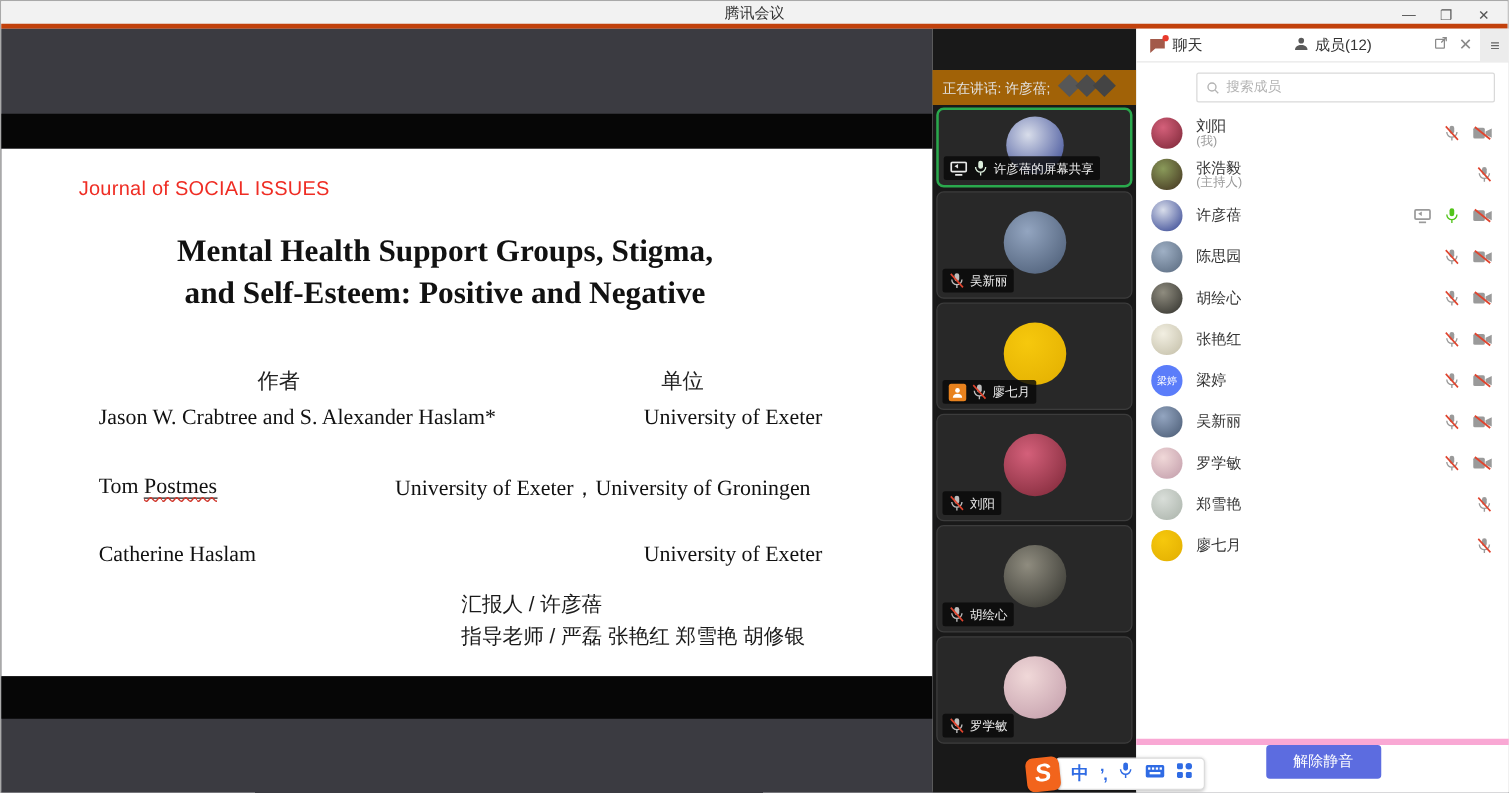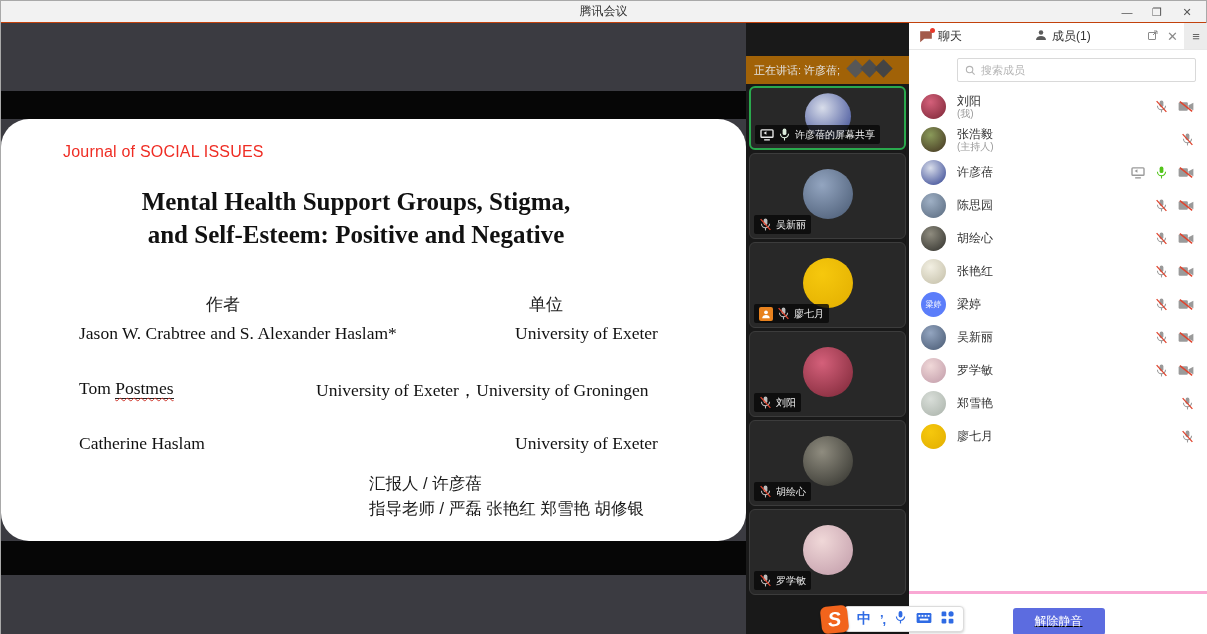--- a/index.html
+++ b/index.html
@@ -1,31 +1,31 @@
 <!DOCTYPE html>
 <html><head>
 <meta charset="utf-8">
 <style>
   * { margin:0; padding:0; box-sizing:border-box; }
   html,body { width:1207px; height:634px; overflow:hidden; font-family:"Liberation Sans","DejaVu Sans",sans-serif; }
   .window { position:relative; width:1207px; height:634px; background:#fff; border:1px solid #a9a9a9; }
 
   
-  .titlebar { position:absolute; left:0; top:0; width:100%; height:22px; background:#f2f2f2; display:flex; align-items:center; justify-content:center; border-bottom:1px solid #c2410c;}
+  .titlebar { position:absolute; left:0; top:0; width:100%; height:22px; background:#f2f2f2; display:flex; align-items:center; justify-content:center; border-bottom:4px solid #c2410c;}
   .titlebar .title { font-size:12px; color:#333; }
   .win-controls { position:absolute; right:4px; top:0; height:22px; display:flex; align-items:center; }
   .win-btn { width:30px; height:22px; display:flex; align-items:center; justify-content:center; font-size:11px; color:#555; cursor:pointer; }
 
   
   .main { position:absolute; left:0; top:22px; width:1207px; height:612px; display:flex; }
 
   
   .share-area { position:relative; width:745px; height:612px; background:#3b3b41; overflow:hidden; }
   .bar-black-top { position:absolute; left:0; top:68px; width:100%; height:28px; background:#060606; }
-  .slide { position:absolute; left:0; top:96px; width:745px; height:422px; background:#ffffff;border-radius:28px; }
+  .slide { position:absolute; left:0; top:96px; width:745px; height:422px; background:#ffffff; }
   .bar-black-bot { position:absolute; left:0; top:518px; width:100%; height:34px; background:#060606; }
 
   .journal { position:absolute; left:62px; top:24px; font-size:16px; color:#ef2d24; letter-spacing:.2px; }
   .slide-title { position:absolute; left:25px; top:66px; width:660px; text-align:center; font-family:"Liberation Serif","DejaVu Serif",serif; font-weight:bold; font-size:25px; line-height:33px; color:#111; }
   .col-headers { position:absolute; left:0; top:174px; width:745px; font-size:17px; color:#222; }
   .col-headers .h-author { position:absolute; left:205px; }
   .col-headers .h-affil { position:absolute; left:528px; }
   .a-row { position:absolute; left:0; width:745px; font-family:"Liberation Serif","DejaVu Serif",serif; font-size:17.5px; color:#111; }
   .a-row .auth { position:absolute; left:78px; white-space:nowrap; }
   .a-row .affil { position:absolute; white-space:nowrap; }
@@ -63,21 +63,21 @@
   .search-box { height:24px; border:1px solid #d9d9d9; border-radius:2px; display:flex; align-items:center; padding:0 7px; gap:5px;margin-left:36px; }
   .search-box input { border:none; outline:none; flex:1; font-size:11px; color:#333; background:transparent; }
   .search-box input::placeholder { color:#b3b3b3; }
   .members { flex:1; overflow:hidden; padding-top:2px; }
   .m-row { height:33px; display:flex; align-items:center; padding:0 14px 0 12px; cursor:pointer; }
   .m-av { width:25px; height:25px; border-radius:50%; flex:none; display:flex; align-items:center; justify-content:center; color:#fff; font-size:8px; overflow:hidden; }
   .m-names { margin-left:11px; flex:1; min-width:0; }
   .m-name { font-size:12px; color:#333; line-height:13px; white-space:nowrap; }
   .m-sub { font-size:10px; color:#9a9a9a; line-height:11px; }
   .m-icons { display:flex; align-items:center; gap:10px; }
-  .panel-footer { height:44px; border-top:3px solid #f9a8d4; display:flex; align-items:flex-end; justify-content:center;text-decoration:underline; }
+  .panel-footer { height:44px; border-top:5px solid #f9a8d4; display:flex; align-items:flex-start; justify-content:center; }
   .unmute-btn { background:#5c6ce0; color:#fff; font-size:12px; border:none; border-radius:3px; padding:5px 22px; cursor:pointer; }
 
   
   .ime-bar { position:absolute; left:820px; top:604px; height:28px; display:flex; align-items:center; z-index:50; }
   .ime-logo { width:27px; height:27px; background:#f2641c; border-radius:6px; color:#fff; font-weight:bold; font-size:20px; font-style:italic; display:flex; align-items:center; justify-content:center; transform:rotate(-6deg); box-shadow:0 1px 2px rgba(0,0,0,.3); z-index:2; }
   .ime-pill { margin-left:-4px; background:#fff; border:1px solid #dcdcdc; border-radius:4px; height:26px; display:flex; align-items:center; gap:9px; padding:0 9px 0 12px; box-shadow:0 1px 3px rgba(0,0,0,.2); }
   .ime-mode { color:#2f6be4; font-size:14px; font-weight:bold; }
   .ime-punct { color:#2f6be4; font-size:13px; font-weight:bold; letter-spacing:-1px; }
 </style>
 </head>
@@ -234,21 +234,21 @@
           </span>
           <span>聊天</span>
         </div>
         <div class="tab">
           <span>
             <svg width="12" height="12" viewBox="0 0 24 24">
                 <circle cx="12" cy="7" r="4.5" fill="#5a5a5a"></circle>
                 <path d="M2 22c0-5.5 4.5-8 10-8s10 2.5 10 8z" fill="#5a5a5a"></path>
               </svg>
           </span>
-          <span>成员(1)</span>
+          <span>成员(12)</span>
         </div>
         <div class="tab-icons">
           <span>
             <svg width="12" height="12" viewBox="0 0 24 24" fill="none" stroke="#8a8a8a" stroke-width="2">
                 <rect x="3" y="7" width="14" height="14" rx="1"></rect>
                 <path d="M12 12l8-8M14 4h6v6"></path>
               </svg>
           </span>
           <span style="font-size:13px;">✕</span>
         </div>

